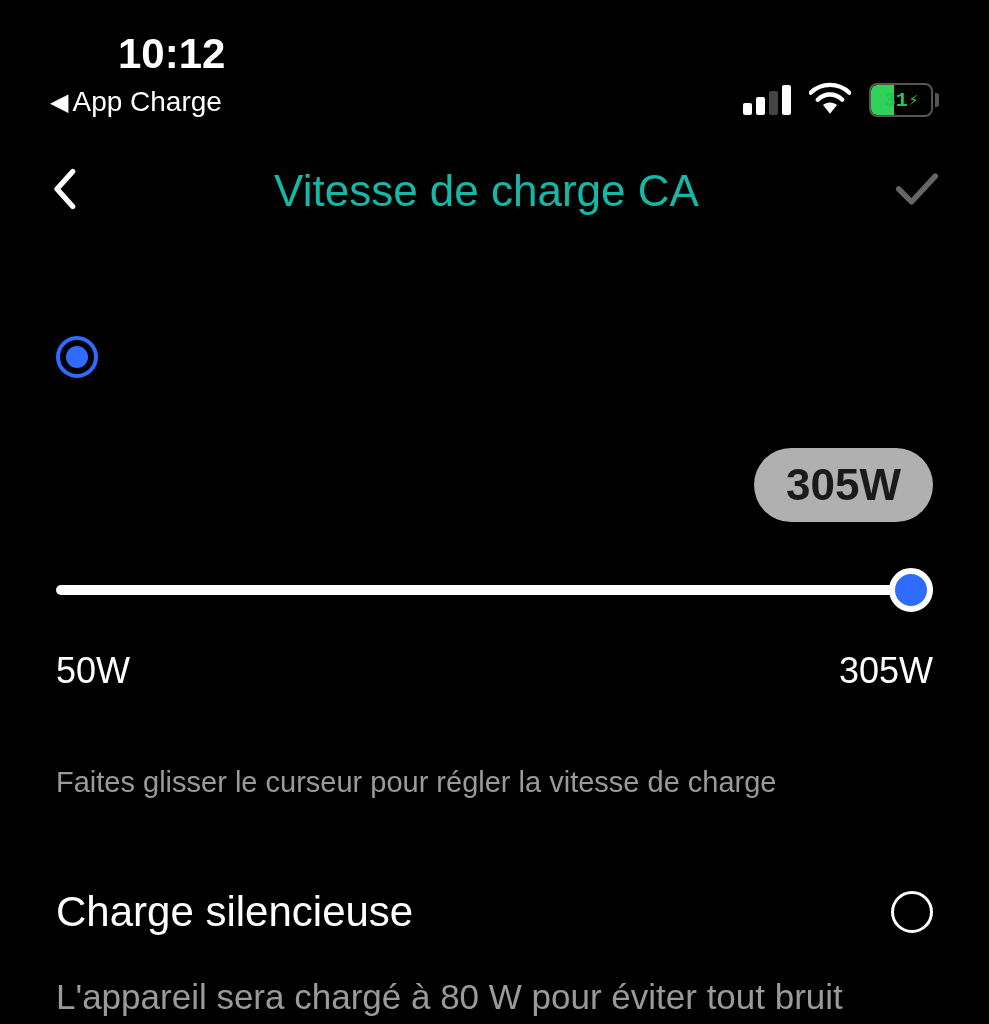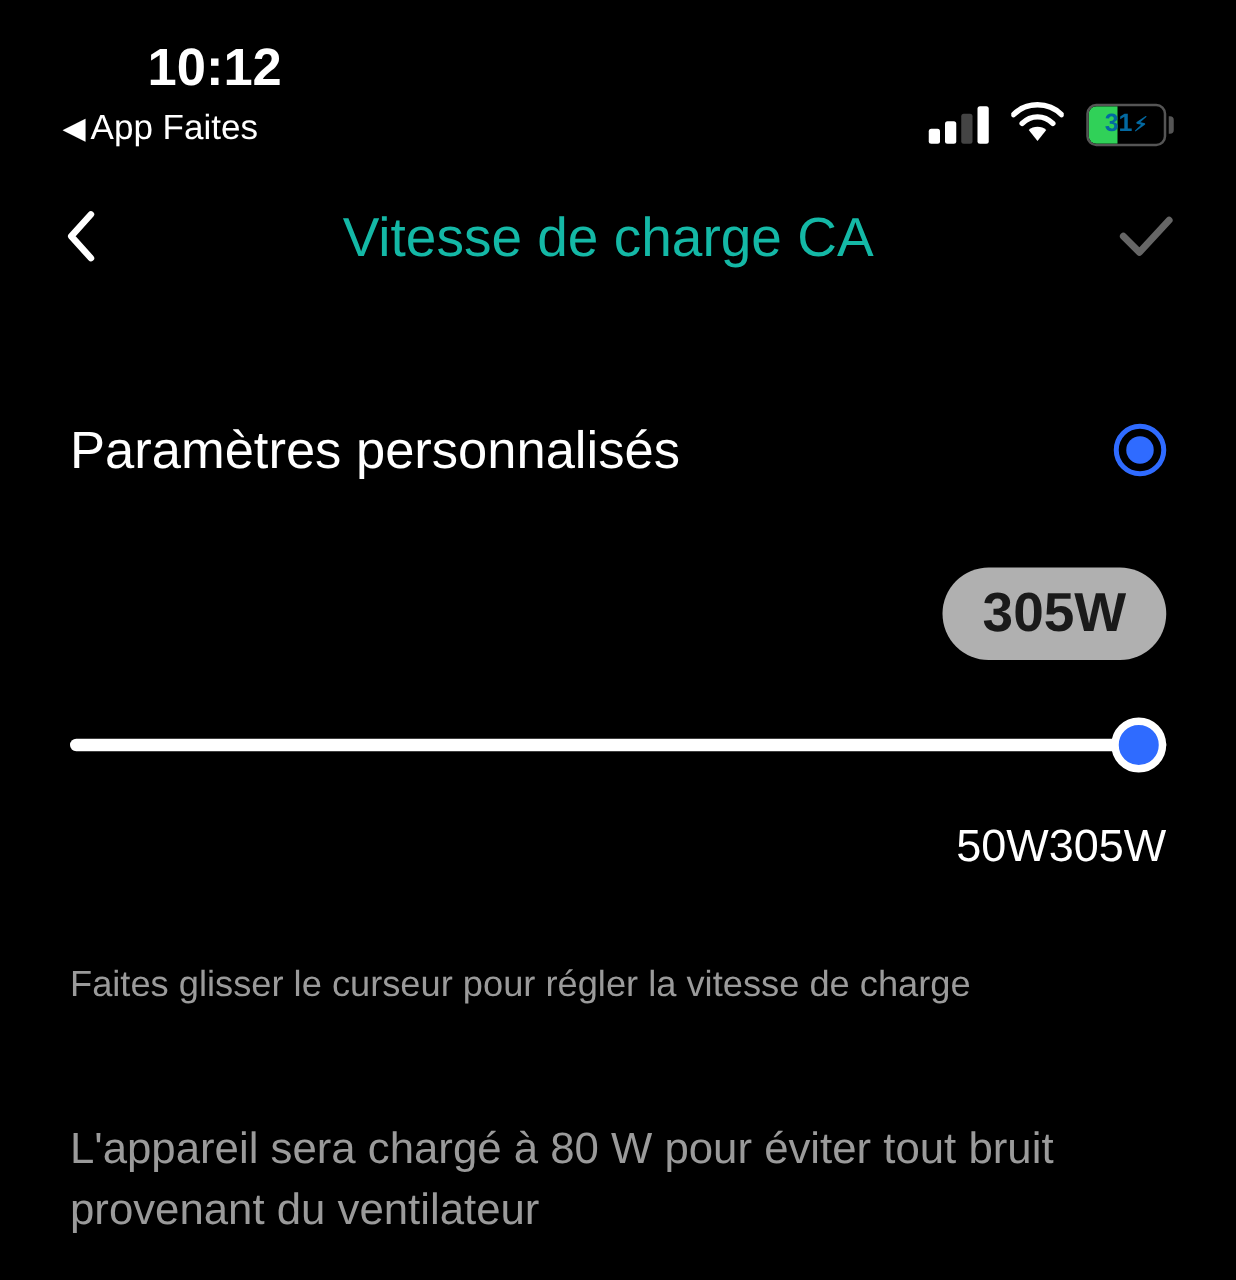--- a/index.html
+++ b/index.html
@@ -91,23 +91,24 @@
       position: absolute;
       left: 0;
       right: 0;
       top: 0;
       bottom: 0;
       display: flex;
       align-items: center;
       justify-content: center;
       font-size: 20px;
       font-weight: 600;
-      color: #0369a1;
+      color: #22c55e;
       z-index: 2;
       gap: 1px;
+      font-family: Liberation Mono, monospace;
     }
     .battery-nub {
       width: 4px;
       height: 14px;
       background: #555555;
       border-radius: 0 3px 3px 0;
     }
     .nav-bar {
       display: flex;
       justify-content: space-between;
@@ -194,21 +195,21 @@
       top: 50%;
       transform: translate(0, -50%);
       width: 44px;
       height: 44px;
       background: #2f6bff;
       border: 6px solid #ffffff;
       border-radius: 50%;
     }
     .slider-labels {
       display: flex;
-      justify-content: flex-end;
+      justify-content: space-between;
       margin-top: 40px;
       font-size: 36px;
       color: #ffffff;
     }
     .slider-hint {
       margin-top: 70px;
       font-size: 29px;
       color: #9a9a9a;
       line-height: 1.4;
     }
@@ -227,21 +228,21 @@
     }
   </style>
 </head>
 <body>
 
 <div class="status-bar">
   <div class="status-left">
     <div class="time">10:12</div>
     <div class="back-app">
       <span class="back-app-arrow">◀</span>
-      <span>App Faites</span>
+      <span>App Charge</span>
     </div>
   </div>
   <div class="status-right">
     <div class="signal-icon">
       <div class="signal-bar b1"></div>
       <div class="signal-bar b2"></div>
       <div class="signal-bar b3"></div>
       <div class="signal-bar b4"></div>
     </div>
     <div class="wifi-icon">
@@ -273,21 +274,20 @@
   <div class="page-title">Vitesse de charge CA</div>
   <div class="nav-confirm">
     <svg viewBox="0 0 24 18" fill="none">
       <path d="M2 9 L9 16 L22 2" stroke="#666666" stroke-width="3" stroke-linecap="round" stroke-linejoin="round"></path>
     </svg>
   </div>
 </div>
 
 <div class="content">
   <div class="option-row">
-    <div class="option-label">Paramètres personnalisés</div>
     <div class="radio-outer selected">
       <div class="radio-inner"></div>
     </div>
   </div>
 
   <div class="value-badge-row">
     <div class="value-badge">305W</div>
   </div>
 
   <div class="slider-container">
@@ -296,15 +296,19 @@
   </div>
 
   <div class="slider-labels">
     <span>50W</span>
     <span>305W</span>
   </div>
 
   <div class="slider-hint">Faites glisser le curseur pour régler la vitesse de charge</div>
 
   <div class="silent-section">
+    <div class="option-row">
+      <div class="option-label">Charge silencieuse</div>
+      <div class="radio-outer unselected"></div>
+    </div>
     <div class="silent-desc">L'appareil sera chargé à 80 W pour éviter tout bruit provenant du ventilateur</div>
   </div>
 </div>
 
 </body></html>

